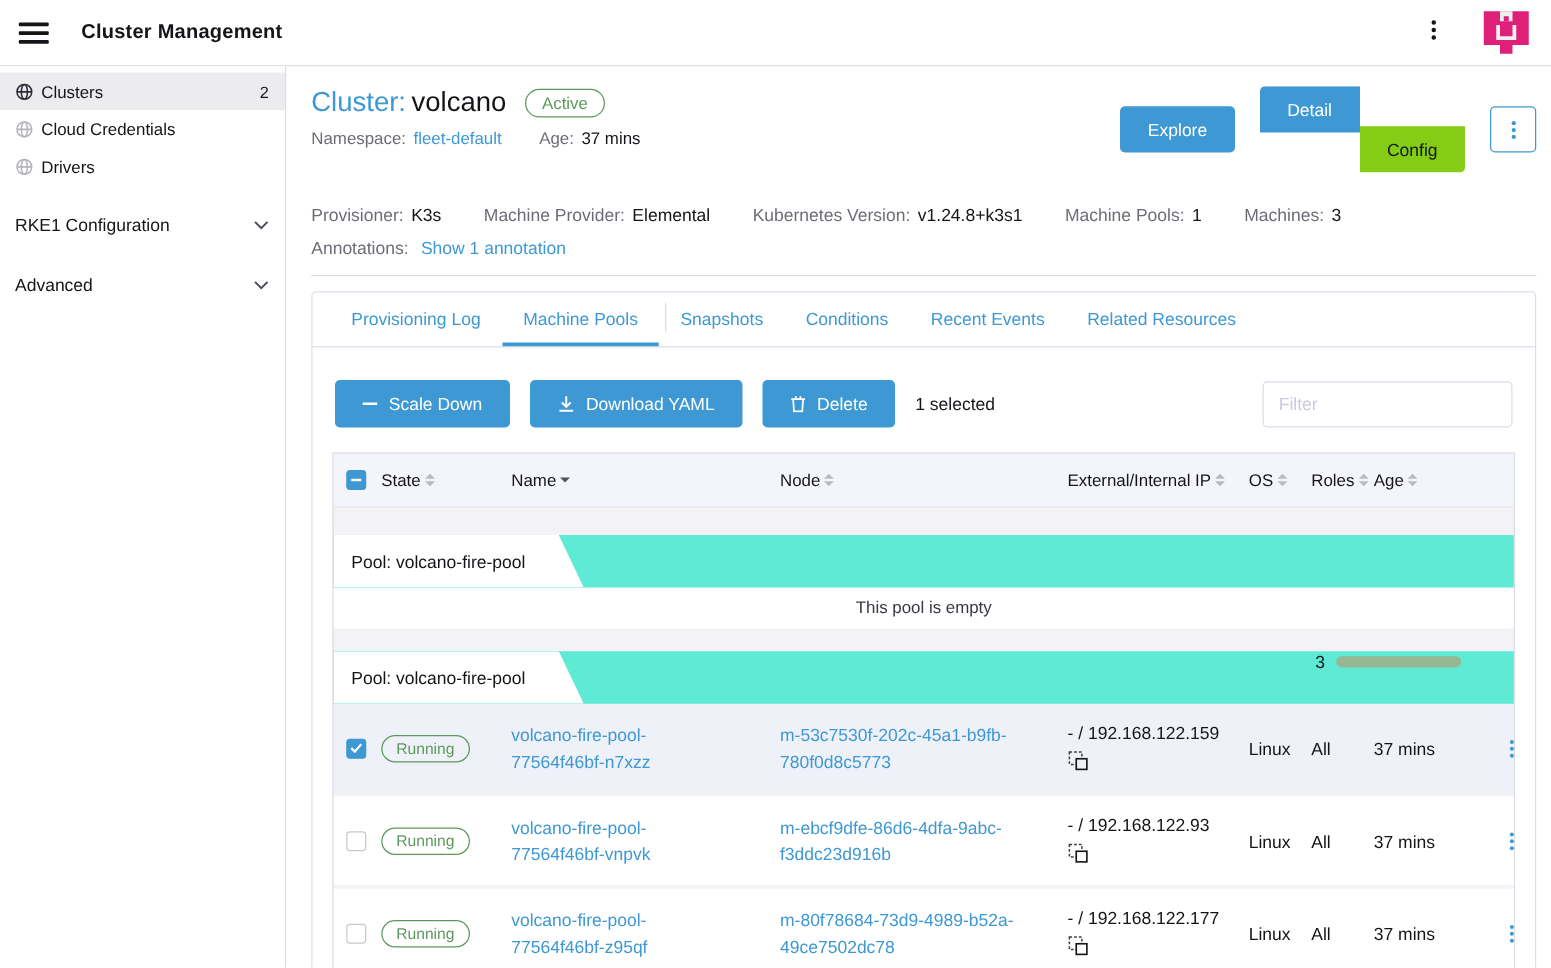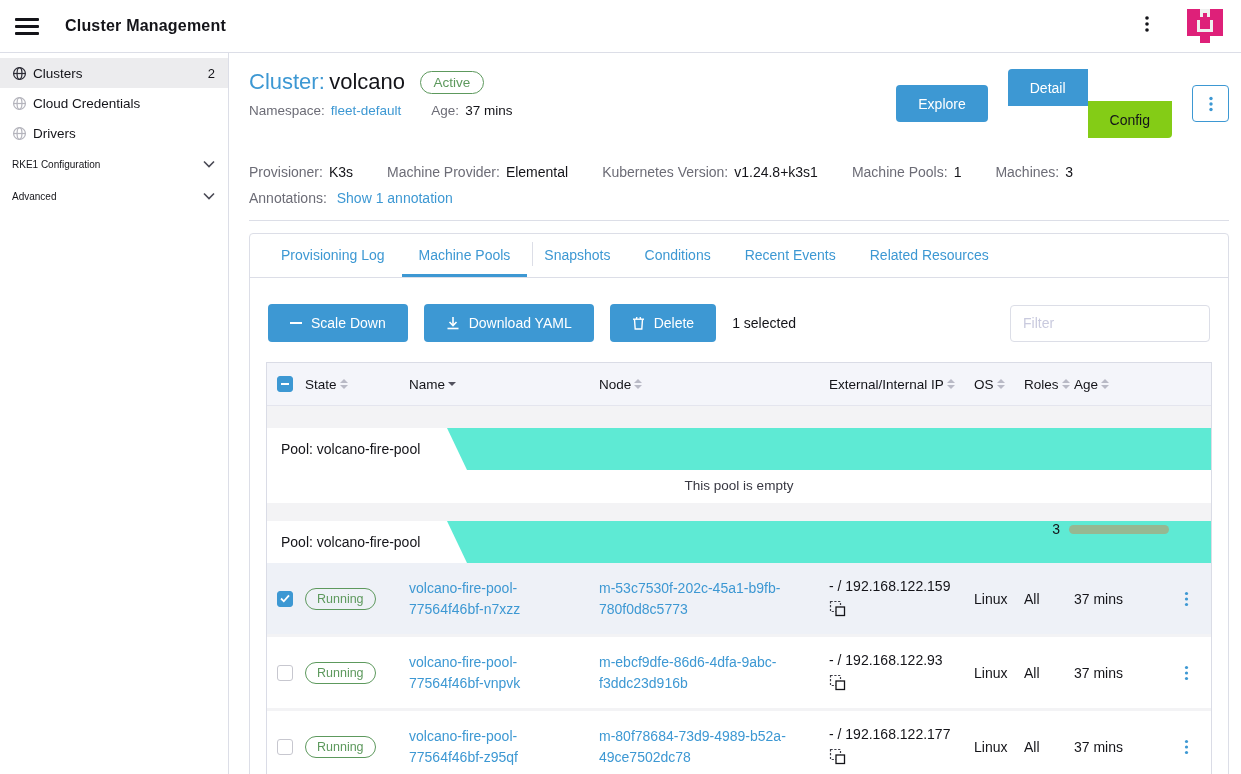--- a/index.html
+++ b/index.html
@@ -16,21 +16,21 @@
   .hdr-kebab { width:24px; text-align:center; margin-right:26px; cursor:pointer; color:#141419; }
   .logo { width:40px; height:40px; }
 
   
   .bodywrap { flex:1; display:flex; min-height:0; }
   .sidebar { width:229px; border-right:1px solid #dcdee7; background:#fff; padding-top:5px; flex:0 0 auto; }
   .nav-item { display:flex; align-items:center; height:30px; padding:0 13px 0 12px; font-size:13.5px; cursor:pointer; color:#141419; }
   .nav-item.active { background:#ececee; }
   .nav-item .glb { margin-right:6px; display:flex; }
   .nav-item .cnt { margin-left:auto; color:#141419; font-size:13px; }
-  .nav-sec { display:flex; align-items:center; height:32px; padding:0 13px 0 12px; font-size:10px; cursor:pointer; margin-top:0; }
+  .nav-sec { display:flex; align-items:center; height:32px; padding:0 13px 0 12px; font-size:14px; cursor:pointer; margin-top:16px; }
   .nav-sec .chev { margin-left:auto; display:flex; }
 
   main { flex:1; padding:16px 12px 4px 20px; min-width:0; }
 
   
   .title-row { display:flex; align-items:flex-start; }
   .t-prefix { color:#3d98d3; font-size:22px; }
   .t-name { font-size:22px; color:#141419; }
   .badge-active { display:inline-block; margin-left:10px; border:1px solid #5d995d; color:#5d995d; border-radius:14px; padding:3px 13px; font-size:13.5px; position:relative; top:-2px; }
   .title-actions { margin-left:auto; display:flex; align-items:center; gap:20px; }
@@ -71,21 +71,21 @@
   .filter { margin-left:auto; width:200px; height:37px; border:1px solid #dcdee7; border-radius:4px; padding:0 12px; font-size:14px; font-family:inherit; color:#141419; outline:none; }
   .filter::placeholder { color:#c9cade; }
 
   
   .tbl { border:1px solid #dadce6; background:#f3f3f5; font-size:14px; }
   .thead { display:flex; align-items:center; background:#f4f5fa; height:43px; padding:0 10px; border-bottom:1px solid #e4e5ee; font-size:13.5px; color:#141419; }
   .col { flex:0 0 auto; padding-right:8px; }
   .c-check { width:28px; display:flex; align-items:center; }
   .c-state { width:104px; }
   .c-name  { width:190px; }
-  .c-node  { width:230px; }
+  .c-node  { width:230px;margin-left:25px; }
   .c-ip    { width:145px; }
   .c-os    { width:50px; }
   .c-roles { width:50px; }
   .c-age   { width:95px; }
   .c-act   { margin-left:auto; width:30px; display:flex; justify-content:flex-end; align-items:center; }
   .hcell { display:flex; align-items:center; gap:3px; cursor:pointer; }
   .sort { display:inline-flex; flex-direction:column; gap:2px; }
   .car { width:0; height:0; border-left:4px solid transparent; border-right:4px solid transparent; }
   .car.up { border-bottom:4px solid #b9bac6; }
   .car.dn { border-top:4px solid #b9bac6; }

